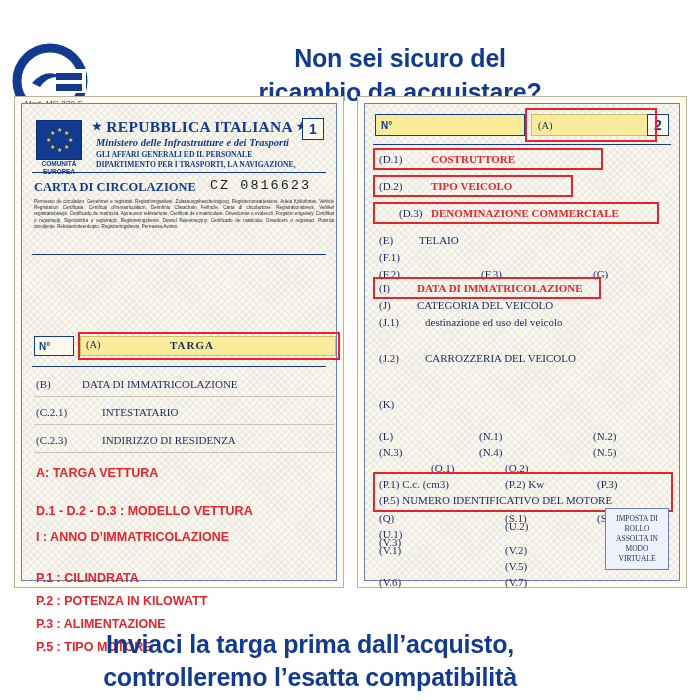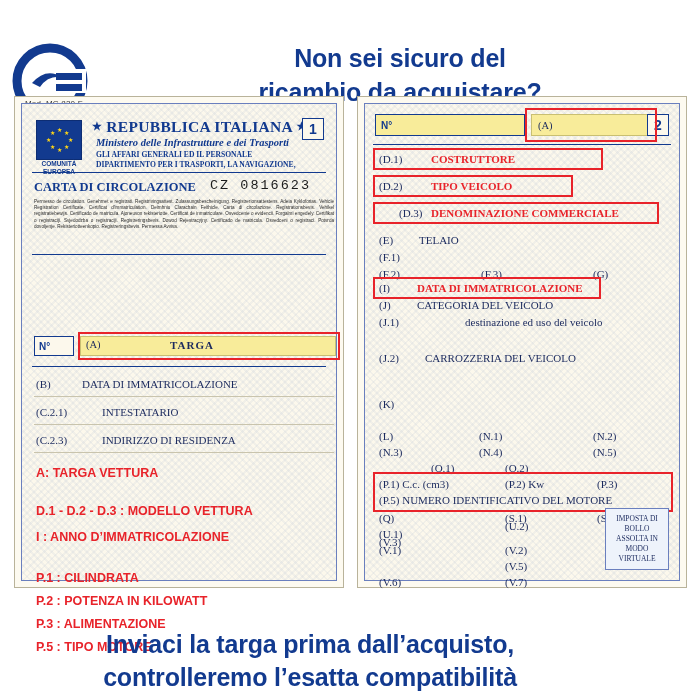--- a/index.html
+++ b/index.html
@@ -304,21 +304,21 @@
     <div class="rrow" style="left:228px; top:164px;">(G)</div>
 
     <div class="rrow" style="left:14px; top:178px;">(I)</div>
     <div class="rrow rlabel-red" style="left:52px; top:178px;">DATA DI IMMATRICOLAZIONE</div>
     <div class="redbox" style="left:8px; top:173px; width:228px; height:22px;"></div>
 
     <div class="rrow" style="left:14px; top:195px;">(J)</div>
     <div class="rrow" style="left:52px; top:195px;">CATEGORIA DEL VEICOLO</div>
 
     <div class="rrow" style="left:14px; top:212px;">(J.1)</div>
-    <div class="rrow" style="left:60px; top:212px;margin-left:40px;">destinazione ed uso del veicolo</div>
+    <div class="rrow" style="left:60px; top:212px;">destinazione ed uso del veicolo</div>
 
     <div class="rrow" style="left:14px; top:248px;">(J.2)</div>
     <div class="rrow" style="left:60px; top:248px;">CARROZZERIA DEL VEICOLO</div>
 
     <div class="rrow" style="left:14px; top:294px;">(K)</div>
 
     <div class="rrow" style="left:14px;  top:326px;">(L)</div>
     <div class="rrow" style="left:114px; top:326px;">(N.1)</div>
     <div class="rrow" style="left:228px; top:326px;">(N.2)</div>
 

